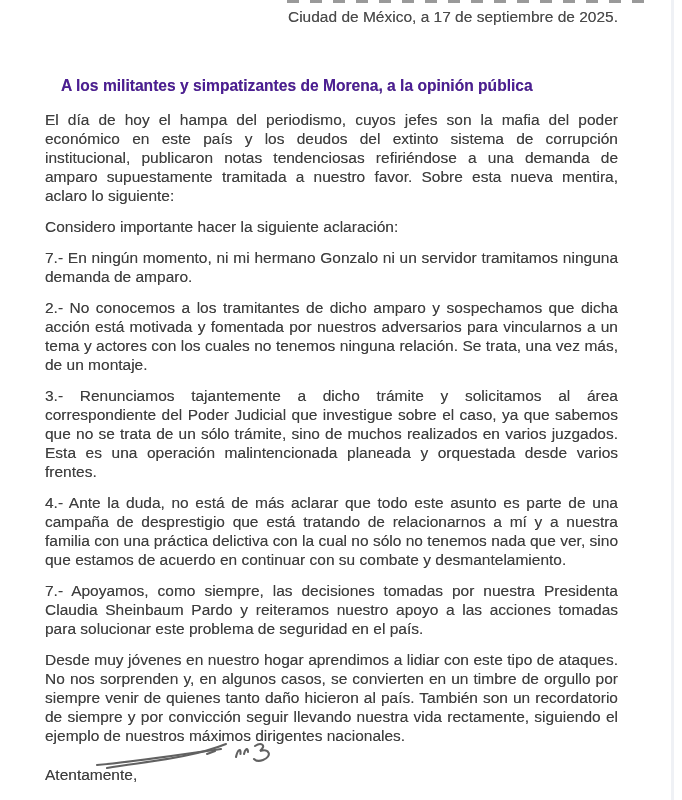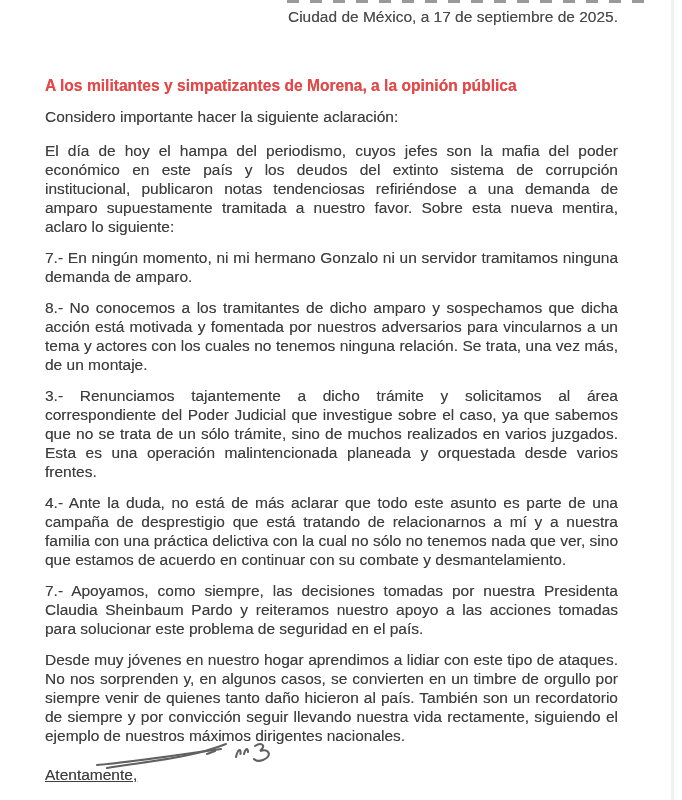--- a/index.html
+++ b/index.html
@@ -32,57 +32,57 @@
     position: absolute; left: 45px; top: 0; width: 573px;
     font-size: 15.5px; line-height: 19px;
     text-shadow: 0 0 0.5px rgba(62,62,62,.55);
   }
   .date {
     margin: 7px 0 0;
     text-align: right;
     color: #4a4a4a;
   }
   .heading {
-    margin: 50px 0 0;
+    margin: 50px 16px 0;
     font-weight: 700;
     font-size: 15.6px;
-    color: #ef4444;
+    color: #4c1d95;
   }
   .intro { margin: 24px 0 0; }
   p.para {
     margin: 12px 0 0;
     text-align: justify;
   }
   p.para.first { margin-top: 15px; }
-  .closing { margin: 20px 0 0; text-decoration: underline; }
+  .closing { margin: 20px 0 0; }
   .signature-name { margin: 14px 0 0; }
   .sig-svg {
     position: absolute; left: 95px; top: 737px;
     width: 185px; height: 34px;
   }
 </style>
 </head>
 <body>
 
 <div class="page">
 
   <div class="crop-remnant"></div>
   <div class="edge-line"></div>
 
   <div class="content">
 
     <div class="date">Ciudad de México, a 17 de septiembre de 2025.</div>
 
     <div class="heading">A los militantes y simpatizantes de Morena, a la opinión pública</div>
 
+    <p class="para first">El día de hoy el hampa del periodismo, cuyos jefes son la mafia del poder económico en este país y los deudos del extinto sistema de corrupción institucional, publicaron notas tendenciosas refiriéndose a una demanda de amparo supuestamente tramitada a nuestro favor. Sobre esta nueva mentira, aclaro lo siguiente:</p>
+
     <p class="para intro">Considero importante hacer la siguiente aclaración:</p>
-
-    <p class="para first">El día de hoy el hampa del periodismo, cuyos jefes son la mafia del poder económico en este país y los deudos del extinto sistema de corrupción institucional, publicaron notas tendenciosas refiriéndose a una demanda de amparo supuestamente tramitada a nuestro favor. Sobre esta nueva mentira, aclaro lo siguiente:</p>
     <p class="para">7.- En ningún momento, ni mi hermano Gonzalo ni un servidor tramitamos ninguna demanda de amparo.</p>
-    <p class="para">8.- No conocemos a los tramitantes de dicho amparo y sospechamos que dicha acción está motivada y fomentada por nuestros adversarios para vincularnos a un tema y actores con los cuales no tenemos ninguna relación. Se trata, una vez más, de un montaje.</p>
+    <p class="para">2.- No conocemos a los tramitantes de dicho amparo y sospechamos que dicha acción está motivada y fomentada por nuestros adversarios para vincularnos a un tema y actores con los cuales no tenemos ninguna relación. Se trata, una vez más, de un montaje.</p>
     <p class="para">3.- Renunciamos tajantemente a dicho trámite y solicitamos al área correspondiente del Poder Judicial que investigue sobre el caso, ya que sabemos que no se trata de un sólo trámite, sino de muchos realizados en varios juzgados. Esta es una operación malintencionada planeada y orquestada desde varios frentes.</p>
     <p class="para">4.- Ante la duda, no está de más aclarar que todo este asunto es parte de una campaña de desprestigio que está tratando de relacionarnos a mí y a nuestra familia con una práctica delictiva con la cual no sólo no tenemos nada que ver, sino que estamos de acuerdo en continuar con su combate y desmantelamiento.</p>
     <p class="para">7.- Apoyamos, como siempre, las decisiones tomadas por nuestra Presidenta Claudia Sheinbaum Pardo y reiteramos nuestro apoyo a las acciones tomadas para solucionar este problema de seguridad en el país.</p>
     <p class="para">Desde muy jóvenes en nuestro hogar aprendimos a lidiar con este tipo de ataques. No nos sorprenden y, en algunos casos, se convierten en un timbre de orgullo por siempre venir de quienes tanto daño hicieron al país. También son un recordatorio de siempre y por convicción seguir llevando nuestra vida rectamente, siguiendo el ejemplo de nuestros máximos dirigentes nacionales.</p>
 
     <div class="closing">Atentamente,</div>
 
     <div class="signature-name">Andrés Manuel López Beltrán</div>
 
   </div>

